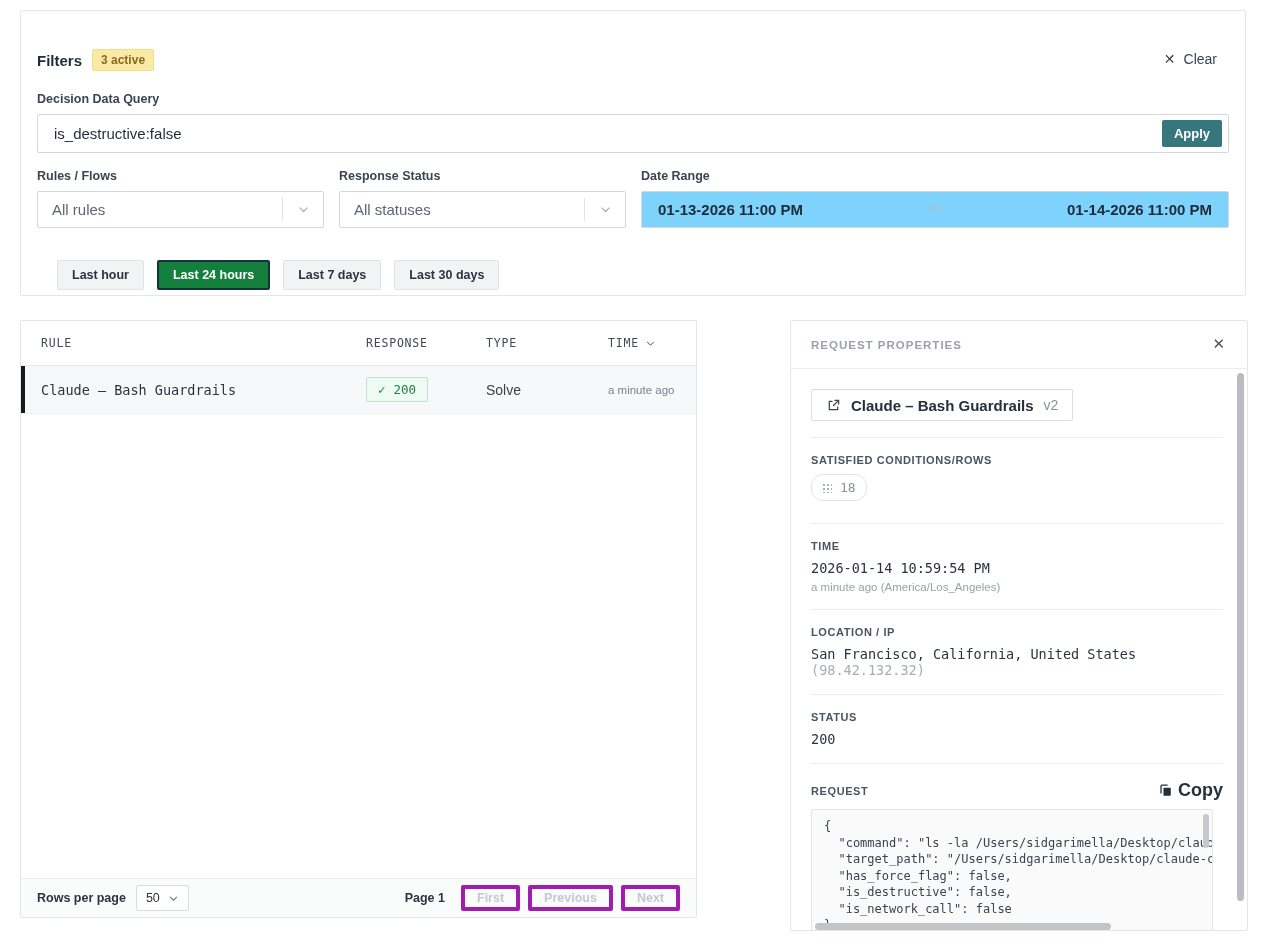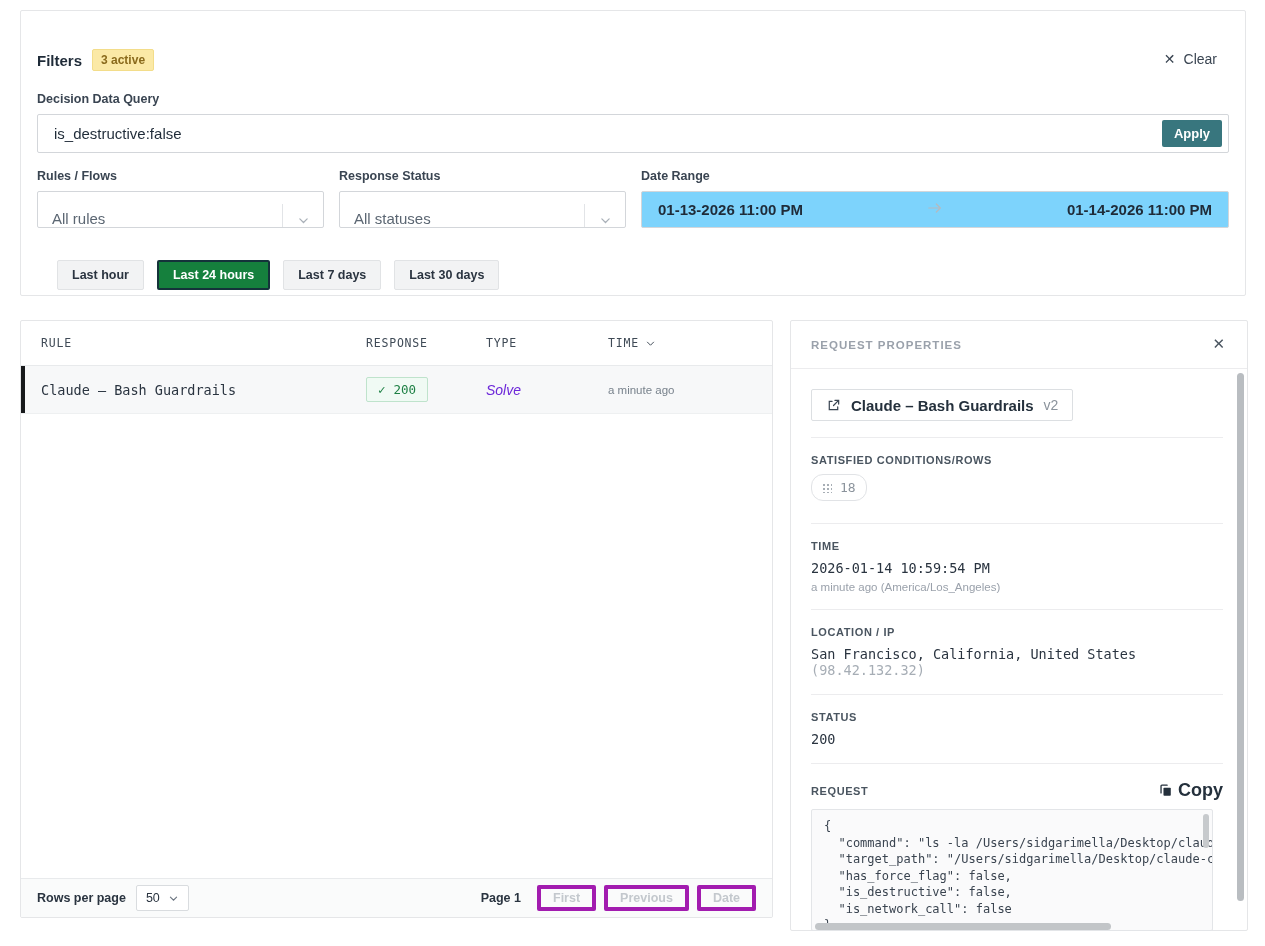--- a/index.html
+++ b/index.html
@@ -24,47 +24,47 @@
   .query-input { width:100%; height:100%; border:1px solid #d3d6da; border-radius:2px;
     font-size:15px; color:#1f2b38; padding:0 90px 0 16px; outline:none;
     font-family:"Liberation Sans", sans-serif; background:#fff; }
   .apply-btn { position:absolute; right:7px; top:6px; height:27px; padding:0 12px;
     background:#38767e; color:#fff; font-size:13px; font-weight:700; border:none; border-radius:2px; cursor:pointer;
     font-family:"Liberation Sans", sans-serif; }
   .filter-cols { position:absolute; left:16px; top:158px; width:1192px; display:flex; gap:15px; }
   .fcol { width:287px; }
   .fcol.wide { flex:1; }
   .selectbox { margin-top:8px; height:37px; border:1px solid #d3d6da; border-radius:2px;
-    display:flex; align-items:flex-end; padding:0 0 0 14px; color:#5b6672; font-size:15px; background:#fff; cursor:pointer; }
+    display:flex; align-items:center; padding:0 0 0 14px; color:#5b6672; font-size:15px; background:#fff; cursor:pointer; }
   .selectbox .sel-text { flex:1; }
   .sel-div { width:1px; height:23px; background:#e2e4e7; }
   .sel-chev { width:40px; display:flex; align-items:center; justify-content:center; color:#a9b0b8; }
   .daterange { margin-top:8px; height:37px; border:1px solid #d3d6da; border-radius:2px;
     display:flex; align-items:center; justify-content:space-between; padding:0 16px; background:#7dd3fc; cursor:pointer; }
   .date-val { font-size:15px; font-weight:600; color:#1f2b38; }
   .quick-row { position:absolute; left:36px; top:249px; display:flex; gap:13px; }
   .quick-btn { height:30px; padding:0 14px; display:flex; align-items:center; font-size:12.5px; font-weight:600;
     background:#f2f3f4; border:1px solid #e1e3e5; border-radius:2px; color:#2a3440; cursor:pointer; }
   .quick-btn.selected { background:#15803d; border:2px solid #14333a; color:#fff; }
 
   
-  #table-panel { left:20px; top:320px; width:753px; height:598px; overflow:hidden; }
+  #table-panel { left:20px; top:320px; width:677px; height:598px; overflow:hidden; }
   .thead { display:flex; height:45px; align-items:center; border-bottom:1px solid #e8eaec;
     font-family:"DejaVu Sans Mono", monospace; font-size:11.5px; letter-spacing:0.8px; color:#3f4a56; }
   .th { padding-left:0; }
   .th.c-rule { width:345px; padding-left:20px; }
   .th.c-resp { width:120px; }
   .th.c-type { width:122px; }
   .th.c-time { flex:1; display:flex; align-items:center; gap:6px; cursor:pointer; }
   .trow { position:relative; display:flex; height:48px; align-items:center; background:#f7f8f9;
     border-bottom:1px solid #eef0f1; cursor:pointer; }
   .trow::before { content:""; position:absolute; left:0; top:0; bottom:0; width:4px; background:#17191b; }
   .td-rule { width:345px; padding-left:20px; font-size:13.5px; color:#2a3440; }
   .td-resp { width:120px; }
-  .td-type { width:122px; font-size:14px; color:#6d28d9;font-style:italic; }
+  .td-type { width:122px; font-size:14px; color:#404040; }
   .td-time { flex:1; font-size:11.5px; color:#78828c; }
   .resp-badge { display:inline-flex; align-items:center; gap:8px; padding:4px 11px;
     background:#f0faf4; border:1px solid #bfe3cc; border-radius:2px; color:#1d8044;
     font-size:12.5px; font-family:"DejaVu Sans Mono", monospace; }
   .tfoot { position:absolute; left:0; right:0; bottom:0; height:39px; background:#fafbfb;
     border-top:1px solid #e8eaec; display:flex; align-items:center; padding:0 16px; }
   .rpp-label { font-size:12.5px; font-weight:600; color:#2a3440; margin-right:10px; }
   .rpp-select { height:26px; background:#fff; border:1px solid #d9dcdf; border-radius:2px;
     display:flex; align-items:center; gap:8px; padding:0 9px; font-size:12.5px; color:#2a3440; cursor:pointer; }
   .pag { margin-left:auto; display:flex; align-items:center; gap:8px; }
@@ -202,21 +202,21 @@
     <div class="rpp-select">
       <span>50</span>
       <svg width="11" height="11" viewBox="0 0 16 16">
           <path d="M3.5 6l4.5 4.5L12.5 6" stroke="#6b7480" stroke-width="1.6" fill="none" stroke-linecap="round"></path>
         </svg>
     </div>
     <div class="pag">
       <span class="page-label">Page 1</span>
       <button class="pag-btn">First</button>
       <button class="pag-btn">Previous</button>
-      <button class="pag-btn">Date</button>
+      <button class="pag-btn">Next</button>
     </div>
   </div>
 </div>
 
 <div id="props-panel" class="panel">
   <div class="pp-header">
     <span class="pp-title">REQUEST PROPERTIES</span>
     <span class="pp-close">✕</span>
   </div>
   <div class="pp-body">

